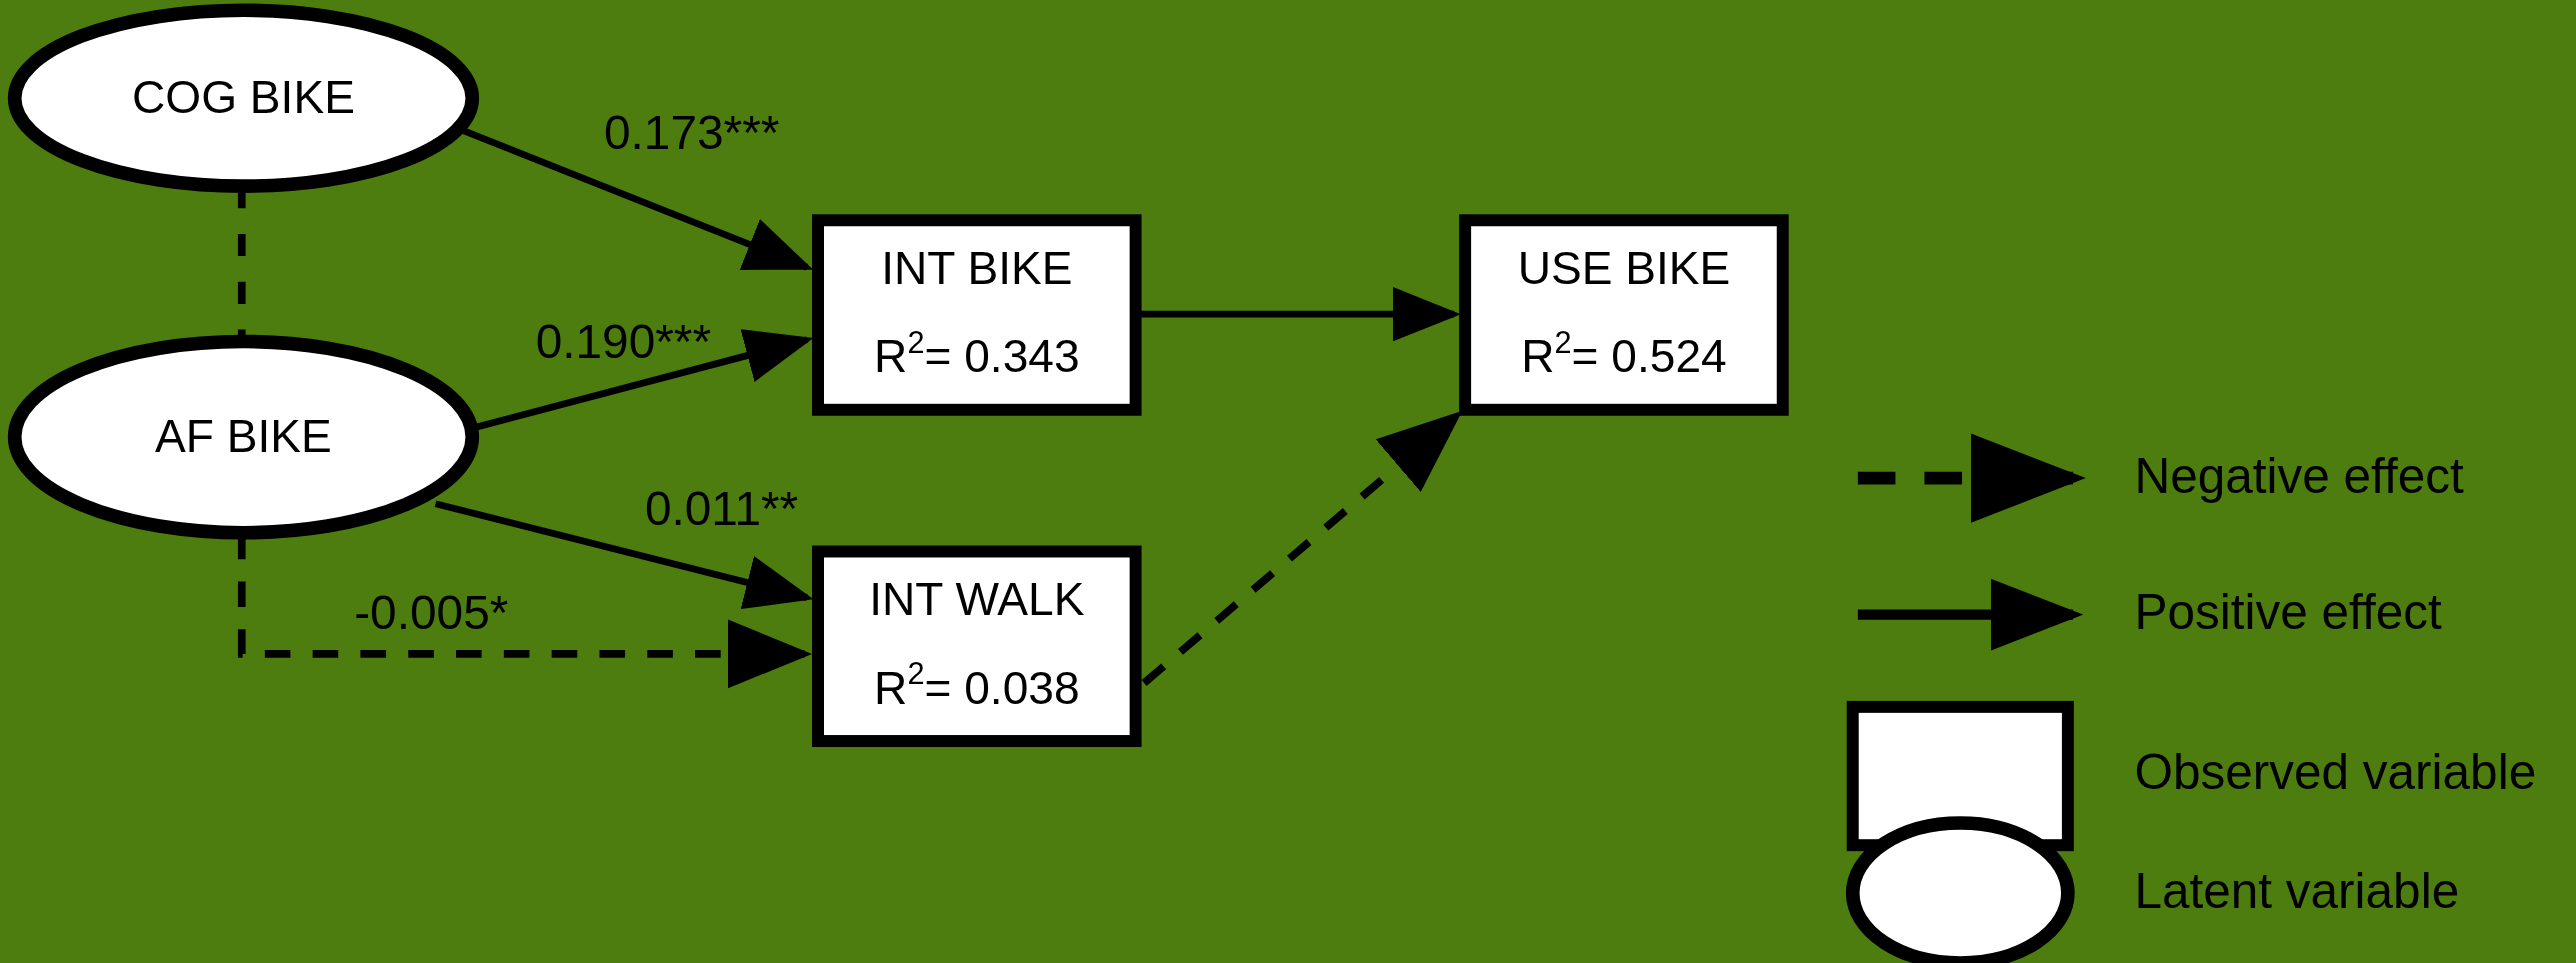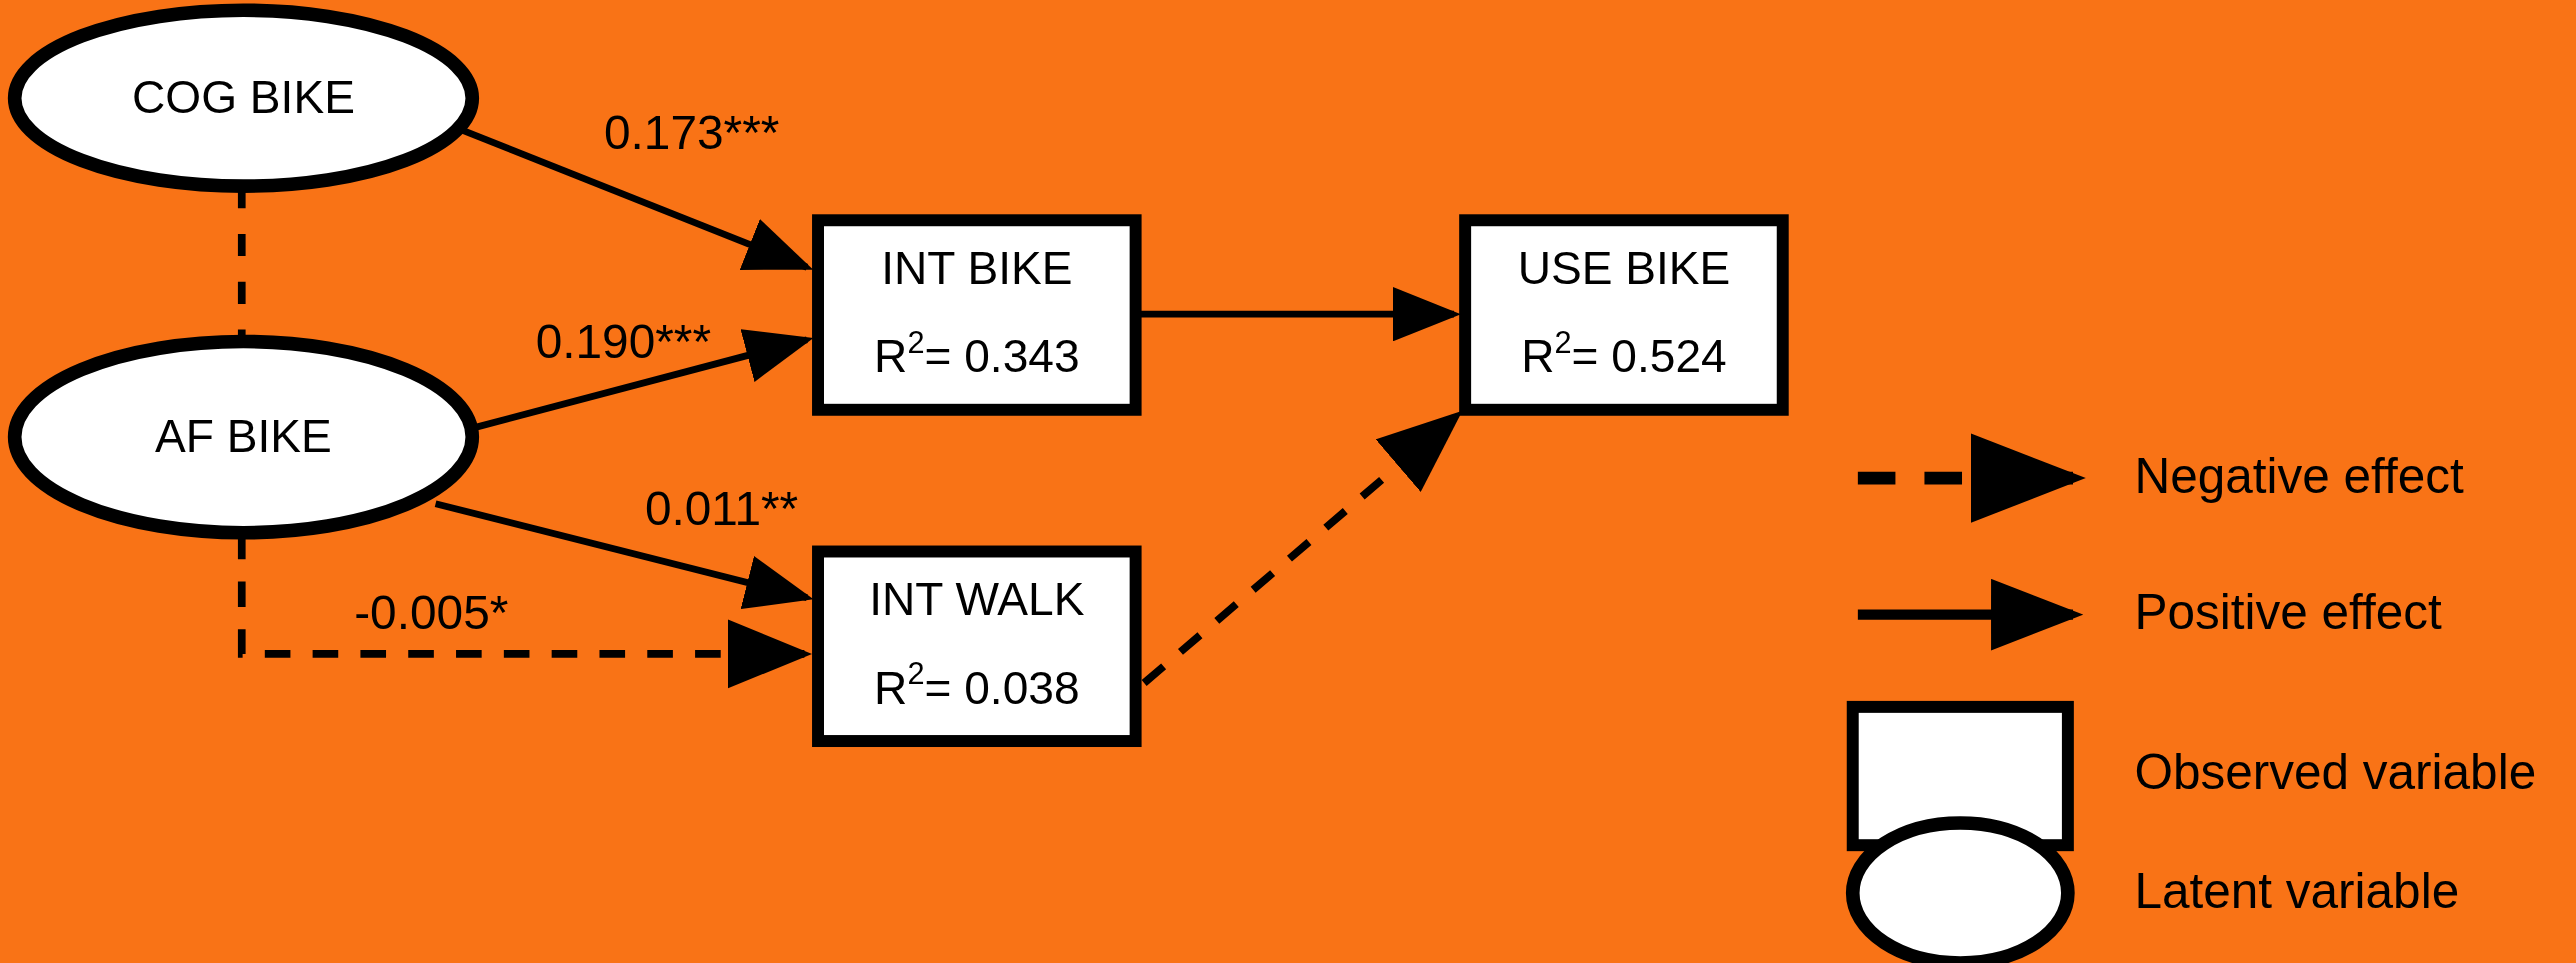--- a/index.html
+++ b/index.html
@@ -7,21 +7,21 @@
     padding: 0;
     background: #ffffff;
   }
   body {
     font-family: "Liberation Sans", sans-serif;
   }
   #canvas {
     position: relative;
     width: 2576px;
     height: 963px;
-    background: #f97316;
+    background: #4d7c0f;
     overflow: hidden;
   }
   #diagram-svg {
     position: absolute;
     top: 0;
     left: 0;
     width: 2576px;
     height: 963px;
   }
   .node-text {

